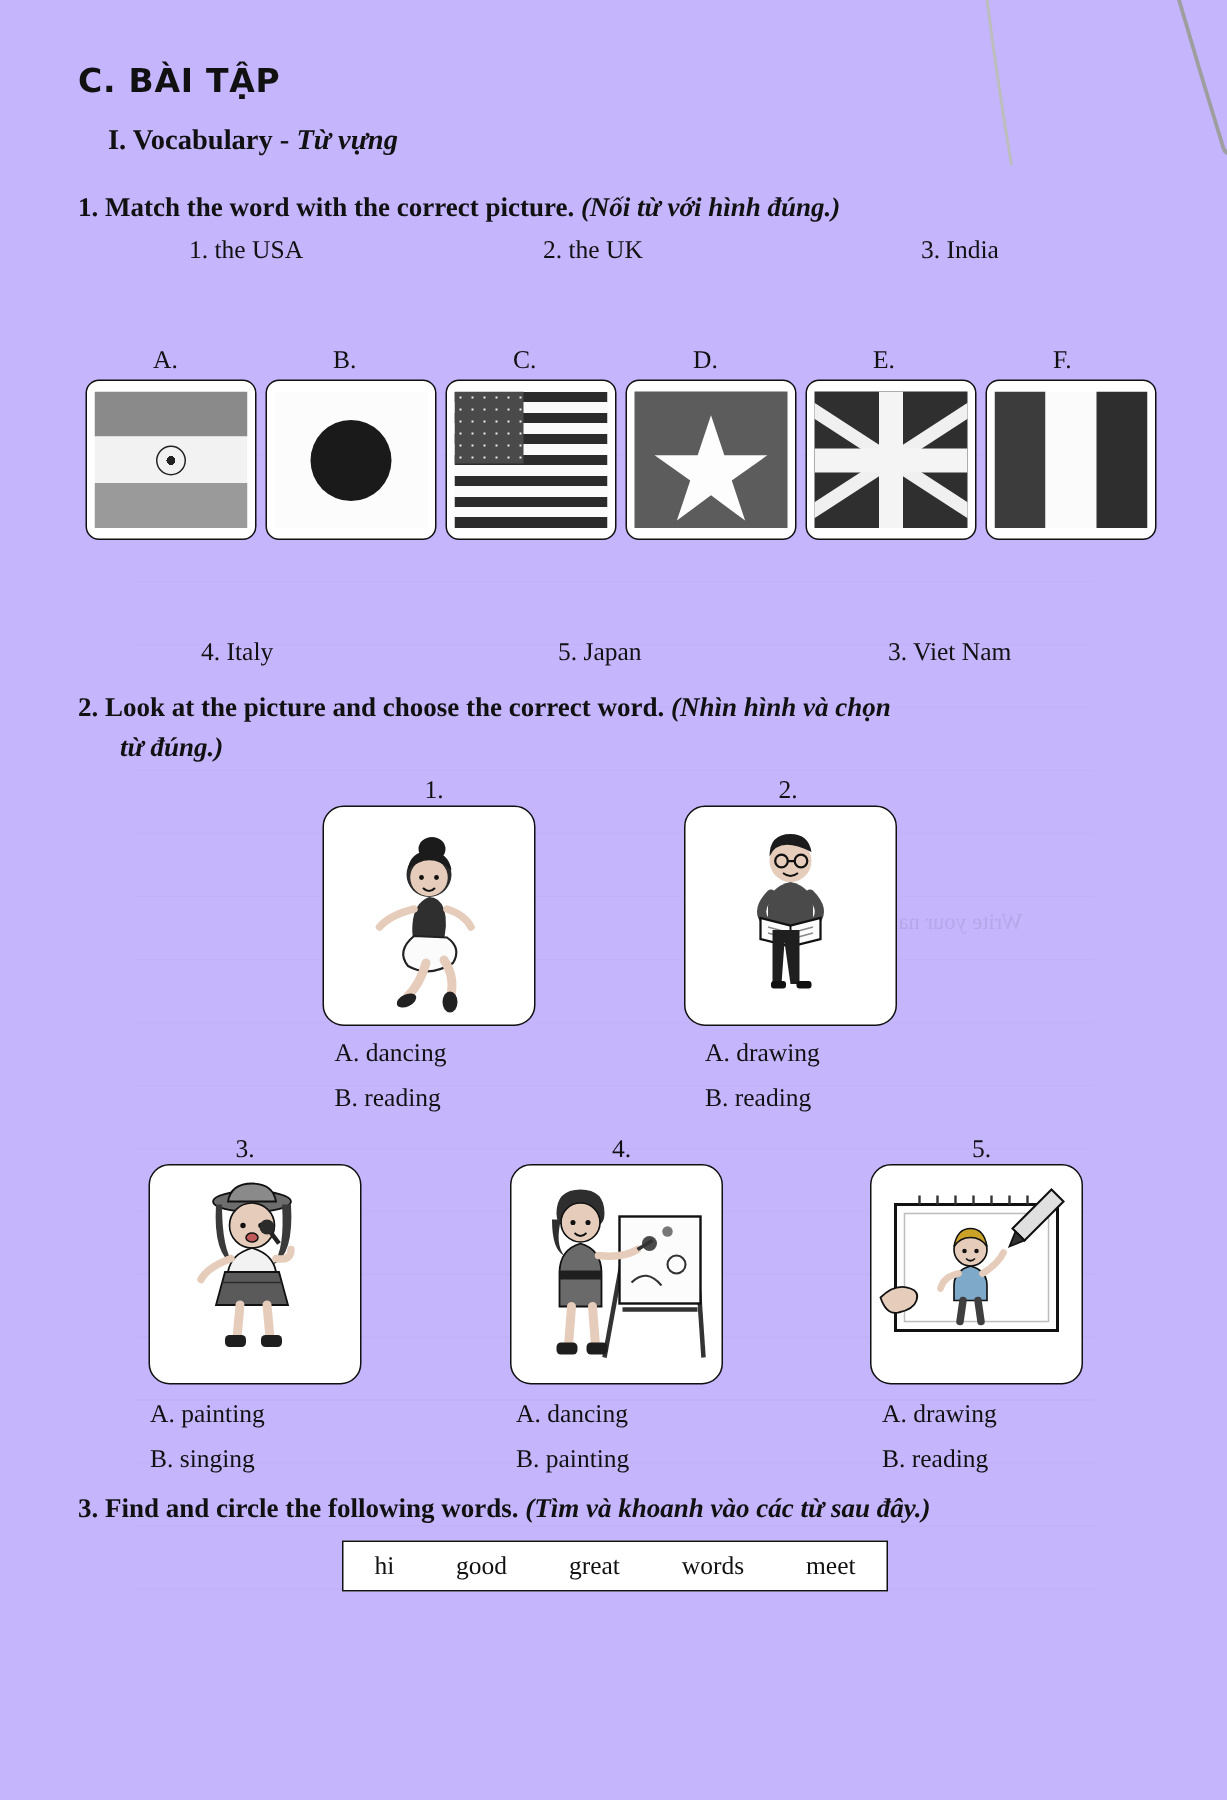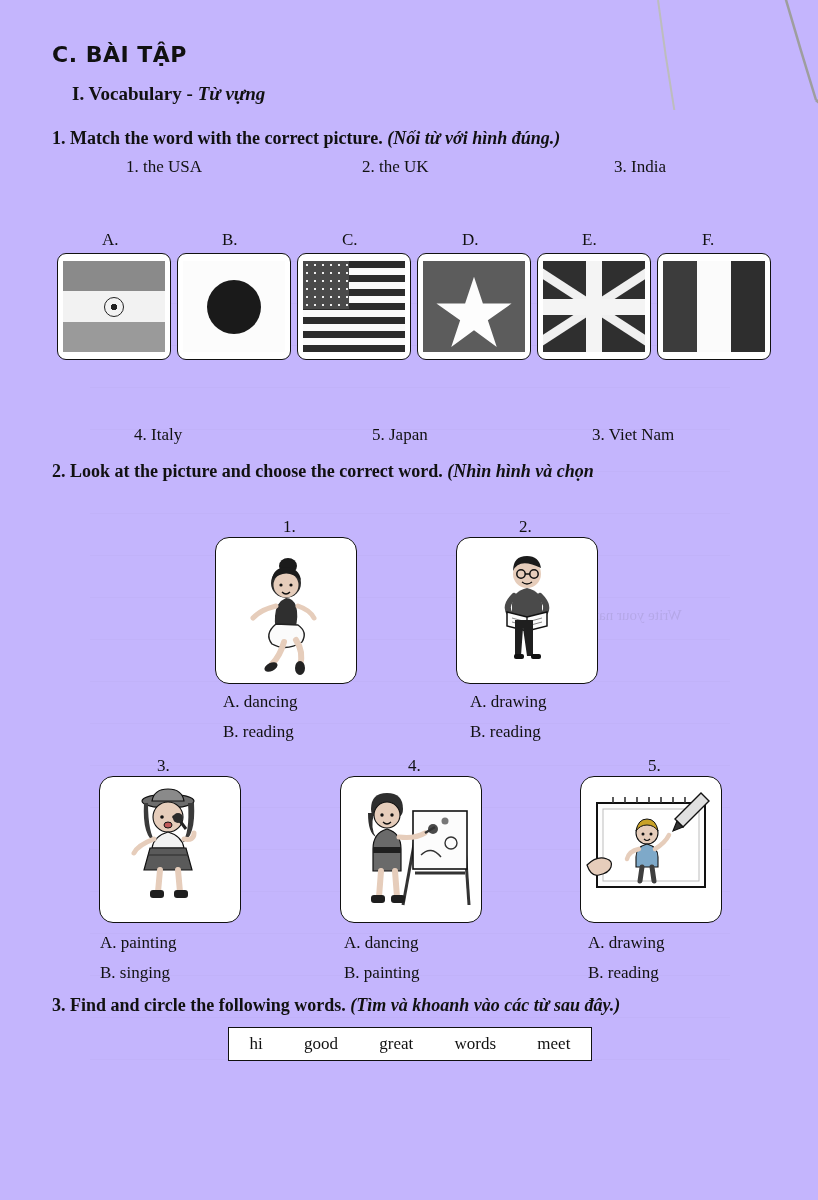--- a/index.html
+++ b/index.html
@@ -313,20 +313,21 @@
     </div>
 
     <div class="labels-row country-bottom">
       <span class="c-italy">4. Italy</span>
       <span class="c-japan">5. Japan</span>
       <span class="c-vn">3. Viet Nam</span>
     </div>
 
     <div class="q q2">
       <span>2. Look at the picture and choose the correct word. </span><span class="viet">(Nhìn hình và chọn</span>
+      <span class="indent viet">từ đúng.)</span>
     </div>
 
     <div class="picnum" style="left:283px; top:517px">1.</div>
     <div class="picnum" style="left:519px; top:517px">2.</div>
 
     <div class="picbox" style="left:215px; top:537px; width:140px; height:145px;">
       <svg width="140" height="145" viewBox="0 0 140 145">
 
         <ellipse cx="72" cy="28" rx="9" ry="8" fill="#1b1b1b"></ellipse>
 

